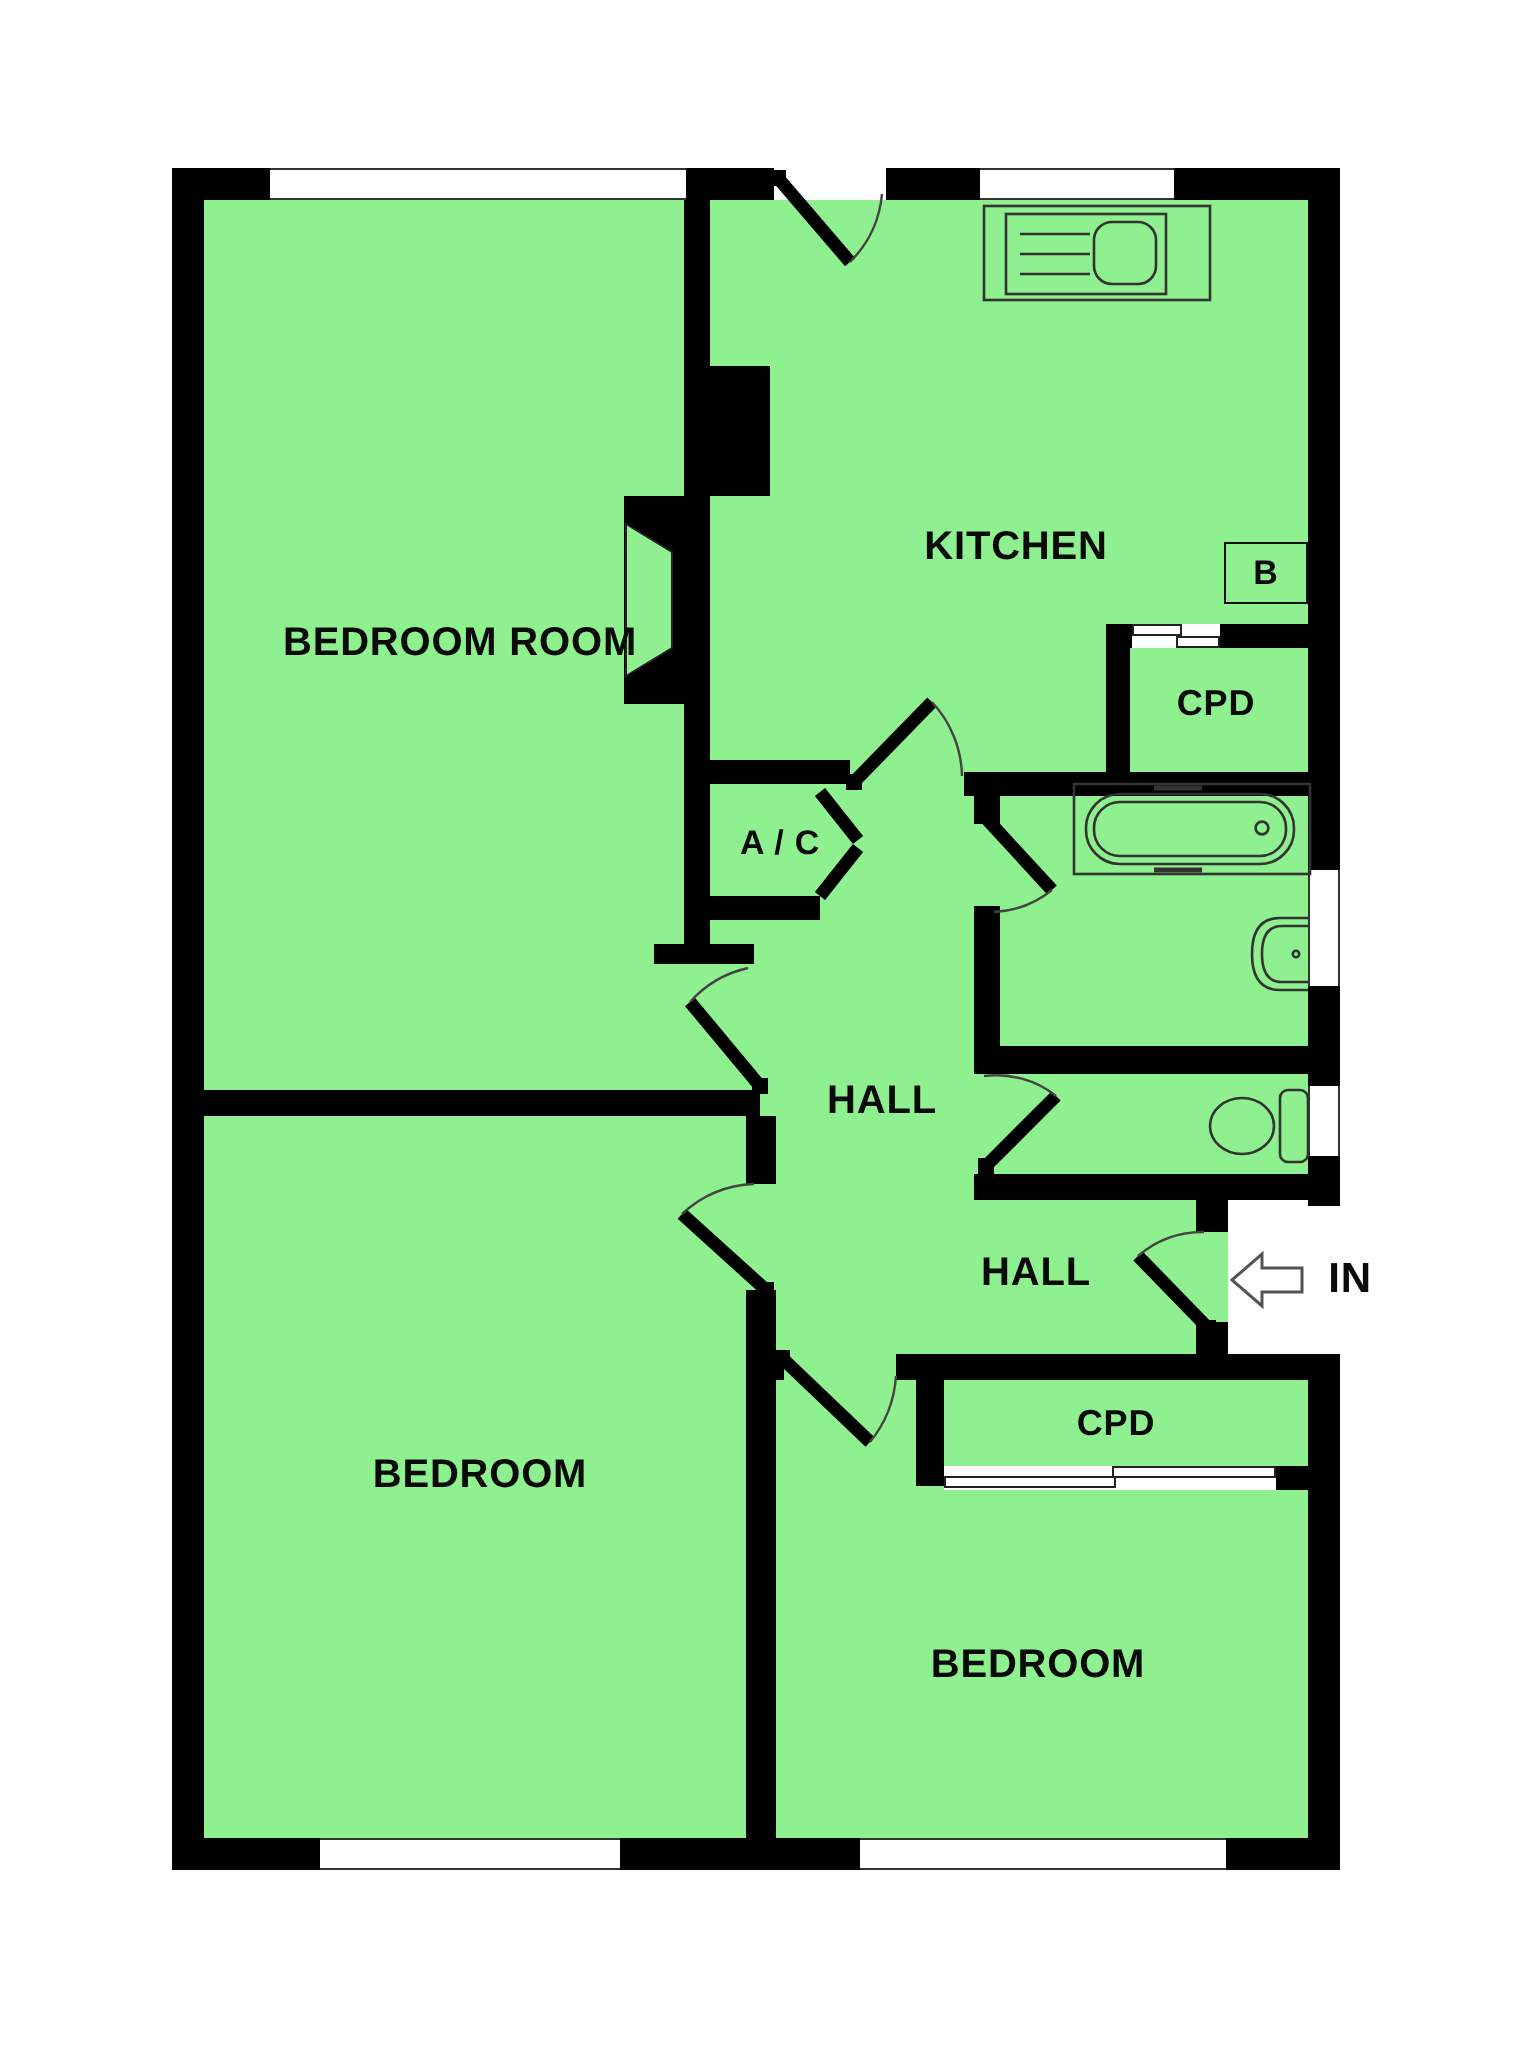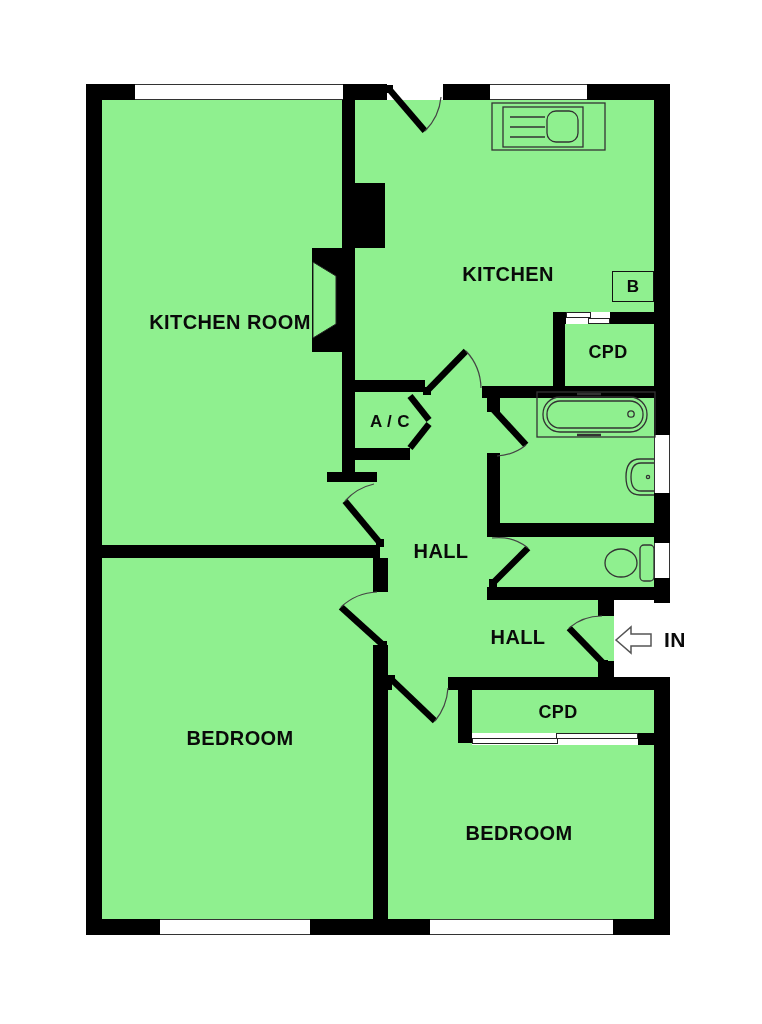--- a/index.html
+++ b/index.html
@@ -139,21 +139,21 @@
         <rect x="489" y="579" width="8" height="8"></rect>
           <rect x="600" y="660" width="8" height="8"></rect>
         <rect x="379" y="641" width="8" height="8"></rect>
           <rect x="387" y="675" width="8" height="8"></rect>
       </g>
     </g>
 
     <path d="M616,640 L631,627 L631,634 L651,634 L651,646 L631,646 L631,653 Z" fill="#ffffff" stroke="#555" stroke-width="1.5"></path>
   </svg>
 
-  <div class="label" style="left:230px;top:322px;font-size:20px;">KITCHEN ROOM</div>
+  <div class="label" style="left:230px;top:322px;font-size:20px;">BEDROOM ROOM</div>
   <div class="label" style="left:508px;top:238px;font-size:20px;margin-top:36px;">KITCHEN</div>
   <div class="label" style="left:441px;top:551px;font-size:20px;">HALL</div>
   <div class="label" style="left:518px;top:637px;font-size:20px;">HALL</div>
   <div class="label" style="left:240px;top:738px;font-size:20px;">BEDROOM</div>
   <div class="label" style="left:519px;top:833px;font-size:20px;">BEDROOM</div>
   <div class="label" style="left:608px;top:352px;font-size:18px;">CPD</div>
   <div class="label" style="left:558px;top:712px;font-size:18px;">CPD</div>
   <div class="label" style="left:390px;top:422px;font-size:17px;">A / C</div>
   <div class="label" style="left:633px;top:287px;font-size:17px;">B</div>
   <div class="label" style="left:675px;top:640px;font-size:21px;">IN</div>

